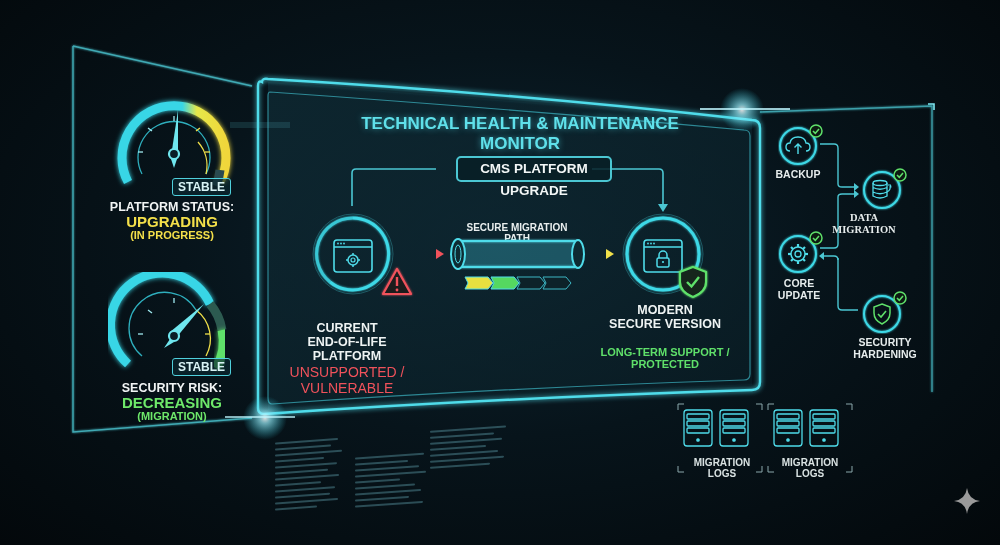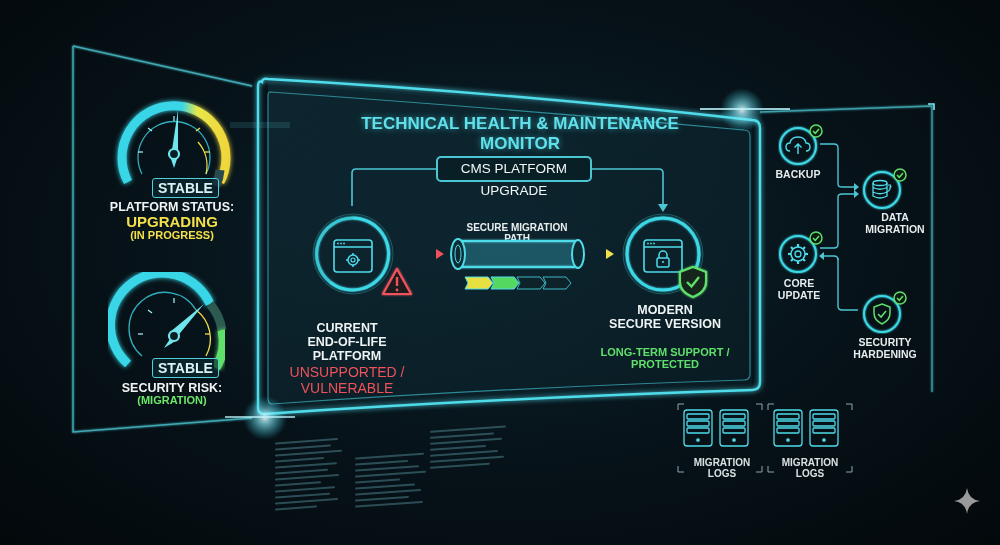--- a/index.html
+++ b/index.html
@@ -8,34 +8,35 @@
     background: radial-gradient(ellipse at 50% 45%, #0d2430 0%, #07141b 45%, #03080b 100%);
     font-family: "Liberation Sans", "DejaVu Sans", sans-serif;
     position: relative;
     color: #fff;
   }
   .abs { position: absolute; }
 
   .gauge { position: absolute; }
   .gauge .badge {
     position: absolute; border: 1.5px solid #4fd0dc; border-radius: 3px;
-    color: #d8f3f5; font-size: 14px; font-weight: bold; padding: 1px 5px;
+    color: #d8f3f5; font-size: 12px; font-weight: bold; padding: 1px 5px;
     background: rgba(10,40,48,0.7);
+    margin-left: 20px;
   }
   .g-label { position: absolute; text-align: center; width: 200px; line-height: 1.05; }
   .g-label .t1 { color: #f1f4f4; font-size: 12.5px; font-weight: bold; }
   .g-label .t2 { font-size: 15px; font-weight: bold; }
   .g-label .t3 { font-size: 11px; font-weight: bold; }
 
   
   .main-title { position:absolute; left: 350px; top: 114px; width: 340px; text-align:center;
     color: #5fe0ea; font-size: 17px; font-weight: bold; text-shadow: 0 0 6px rgba(80,220,235,0.6); }
-  .cms-box { position:absolute; left: 436px; top: 156px; width: 156px; height: 26px;
+  .cms-box { position:absolute; left: 456px; top: 156px; width: 156px; height: 26px;
     border: 2px solid #4bc6d2; border-radius: 5px; background: rgba(8,30,38,0.85);
-    color: #f2f6f6; font-size: 13.5px; font-weight: normal; text-align:center; line-height:22px; }
+    color: #f2f6f6; font-size: 13.5px; font-weight: bold; text-align:center; line-height:22px; }
 
   .node-label { position:absolute; text-align:center; line-height:1.1; }
   .node-label .w { color:#eef3f3; font-size: 12.5px; font-weight:bold; }
   .node-label .red { color:#f0525b; font-size: 14px; font-weight:normal; }
   .node-label .green { color:#5fe06a; font-size: 11px; font-weight:bold; }
 
   .mig-title { position:absolute; left: 462px; top: 222px; width: 110px; text-align:center;
     color:#e9eeee; font-size: 10px; font-weight:bold; }
 
   
@@ -159,20 +160,21 @@
       <line x1="30" y1="62" x2="35" y2="62" stroke="#9feaf0" stroke-width="1.3"></line>
       <line x1="102" y1="62" x2="97" y2="62" stroke="#f0e04a" stroke-width="1.3"></line>
       <path d="M62,60 L96,32 L68,66 Z" fill="#6fe6ee"></path>
       <circle cx="66" cy="64" r="5" fill="#0a1e26" stroke="#6fe6ee" stroke-width="2.2"></circle>
       <path d="M62,67 L56,76 L66,70 Z" fill="#6fe6ee"></path>
     </svg>
     <span class="badge" style="left:44px;top:86px;">STABLE</span>
   </div>
   <div class="g-label" style="left:72px;top:382px;">
     <div class="t1">SECURITY RISK:</div>
+    <div class="t2" style="color:#6ee86a">DECREASING</div>
     <div class="t3" style="color:#6ee86a">(MIGRATION)</div>
   </div>
 </div>
 
 <div>
   <div class="main-title">TECHNICAL HEALTH &amp; MAINTENANCE MONITOR</div>
   <div class="cms-box">CMS PLATFORM UPGRADE</div>
 
   <div class="abs" style="left:310px;top:210px;">
     <svg width="110" height="96">
@@ -261,21 +263,21 @@
   <div class="abs" style="left:862px;top:168px;">
     <svg width="50" height="44">
       <circle cx="20" cy="22" r="18" stroke="#3ed8e6" stroke-width="2" fill="none" filter="url(#softglow)"></circle>
       <ellipse cx="18" cy="15" rx="7" ry="2.5" stroke="#4fdcea" stroke-width="1.3" fill="none"></ellipse>
       <path d="M11,15 L11,28 Q18,32 25,28 L25,15 M11,19.5 Q18,23 25,19.5 M11,24 Q18,27.5 25,24" stroke="#4fdcea" stroke-width="1.3" fill="none"></path>
       <path d="M25,24 Q29,22 28,18 M26,17 L28.5,17 L29,19.5" stroke="#4fdcea" stroke-width="1.2" fill="none"></path>
       <circle cx="38" cy="7" r="6" fill="#0d1a12" stroke="#5fe06a" stroke-width="1.5"></circle>
       <path d="M35,7 L37.3,9.3 L41,5" stroke="#5fe06a" stroke-width="1.5" fill="none"></path>
     </svg>
   </div>
-  <div class="rp-label" style="left:852px;top:212px;width:86px;">DATA MIGRATION</div>
+  <div class="rp-label" style="left:821px;top:212px;width:86px;font-family:Liberation Serif, serif;">DATA MIGRATION</div>
 
   <div class="abs" style="left:778px;top:230px;">
     <svg width="50" height="44">
       <circle cx="20" cy="24" r="18" stroke="#3ed8e6" stroke-width="2" fill="none" filter="url(#softglow)"></circle>
       <circle cx="20" cy="24" r="7" stroke="#4fdcea" stroke-width="1.5" fill="none"></circle>
       <circle cx="20" cy="24" r="3" stroke="#4fdcea" stroke-width="1.3" fill="none"></circle>
       <g stroke="#4fdcea" stroke-width="2.2">
         <line x1="20" y1="14" x2="20" y2="17"></line>
           <line x1="20" y1="31" x2="20" y2="34"></line>
         <line x1="10" y1="24" x2="13" y2="24"></line>

